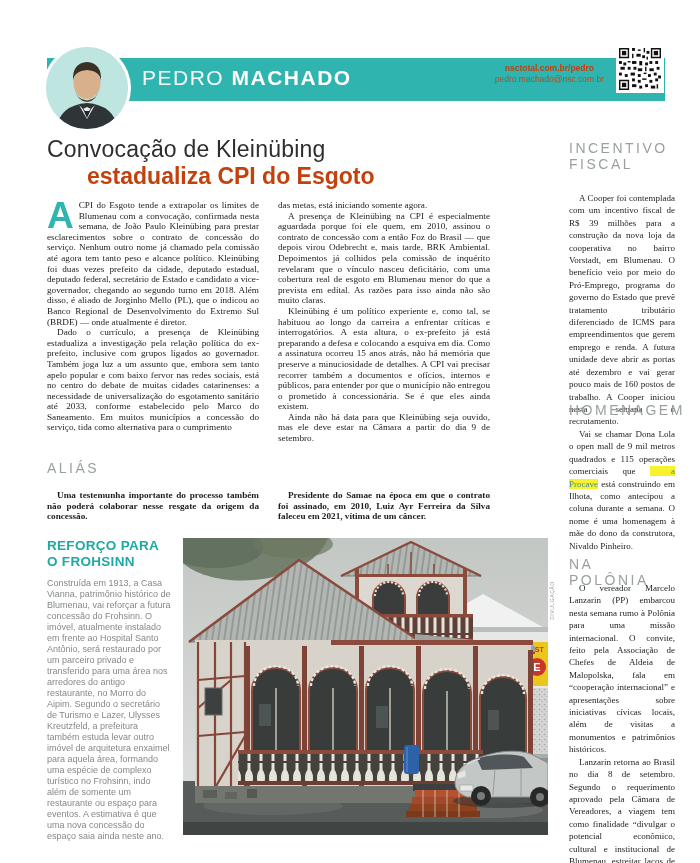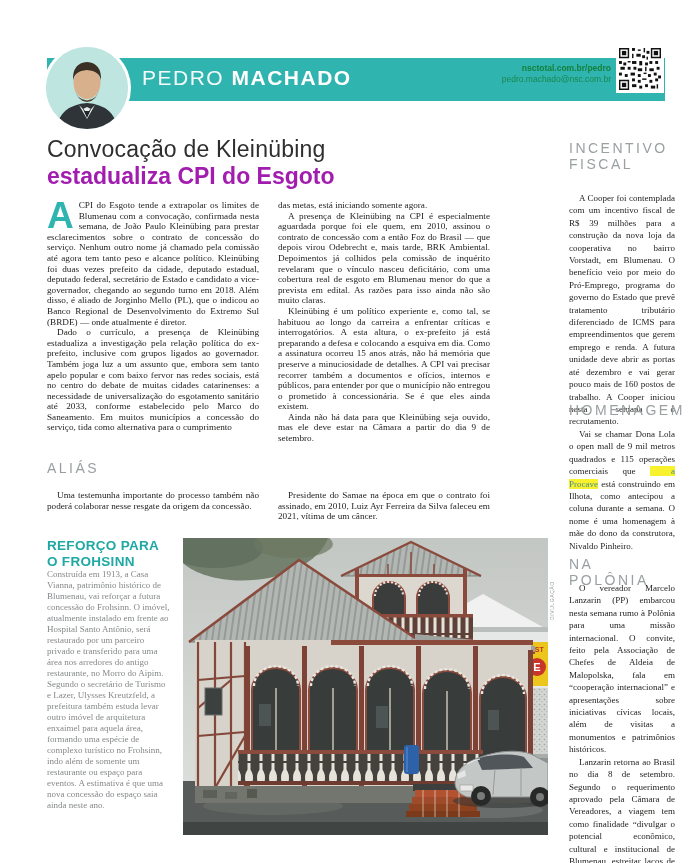--- a/index.html
+++ b/index.html
@@ -14,50 +14,50 @@
   html,body{background:#fff;}
   body{font-family:"Liberation Serif",serif;color:var(--ink);}
   .page{position:relative;width:700px;height:863px;background:#ffffff;overflow:hidden;}
 
   
   .banner{position:absolute;left:47px;top:58px;width:618px;height:43px;background:var(--teal);}
   .avatar{position:absolute;left:46px;top:47px;width:82px;height:82px;border-radius:50%;overflow:hidden;background:#bfe5e1;box-shadow:0 0 0 3px #fff;}
   .author{position:absolute;left:142px;top:66px;font-family:"Liberation Sans",sans-serif;color:#fff;font-size:21px;letter-spacing:1.5px;white-space:nowrap;}
   .author .first{font-weight:400;opacity:.95;}
   .author .last{font-weight:800;}
-  .contact{position:absolute;right:89px;top:63px;text-align:right;color:#15803d;font-family:"Liberation Sans",sans-serif;line-height:11px;}
+  .contact{position:absolute;right:96px;top:63px;text-align:center;color:#c2410c;font-family:"Liberation Sans",sans-serif;line-height:11px;}
   .contact .url{font-size:8.5px;font-weight:700;}
   .contact .email{font-size:8.5px;opacity:.85;}
   .qr{position:absolute;right:36px;top:45px;width:48px;height:48px;background:#fff;padding:3px;}
   .qr svg{display:block;width:100%;height:100%;}
 
   
   .headline{position:absolute;left:47px;top:136px;font-family:"Liberation Sans",sans-serif;font-size:23px;line-height:27px;color:#2e2e2e;}
   .headline .l1{font-weight:400;letter-spacing:.2px;}
-  .headline .l2{font-weight:800;color:#a21caf;}
+  .headline .l2{font-weight:800;color:#c2410c;margin-left:40px;}
 
   
   .article{position:absolute;left:47px;top:200px;width:443px;display:flex;gap:19px;}
   .article .col{width:212px;font-size:9.2px;line-height:10.6px;text-align:justify;hyphens:auto;}
   .article p{margin:0;}
   .article p.indent{text-indent:10px;}
   .dropcap{float:left;font-family:"Liberation Sans",sans-serif;font-weight:800;font-size:37px;line-height:30px;color:var(--teal);margin:1px 5px 0 0;}
 
   
   .kicker{font-family:"Liberation Sans",sans-serif;font-weight:400;font-size:14px;line-height:16px;letter-spacing:2.5px;color:var(--gray-head);}
 
   
   .alias-title{position:absolute;left:47px;top:460px;}
   .alias-row{position:absolute;left:47px;top:490px;width:443px;display:flex;gap:19px;}
-  .alias-row p{width:212px;font-size:9.2px;line-height:10.6px;text-align:justify;text-indent:10px;}
+  .alias-row p{width:212px;font-size:9.2px;line-height:10.6px;text-align:justify;text-indent:10px;font-weight:bold;}
 
   
   .frohsinn{position:absolute;left:47px;top:538px;width:124px;}
   .frohsinn h3{font-family:"Liberation Sans",sans-serif;font-weight:800;font-size:13.5px;line-height:15.5px;color:var(--teal-dark);letter-spacing:.3px;}
-  .frohsinn p{font-family:Liberation Serif, serif;font-size:9px;line-height:11px;color:var(--gray-sans);}
+  .frohsinn p{margin-top:9px;font-family:Liberation Sans, sans-serif;font-size:9px;line-height:11px;color:var(--gray-sans);}
 
   
   .photo{position:absolute;left:183px;top:538px;width:365px;height:297px;overflow:hidden;}
   .photo svg{display:block;width:100%;height:100%;}
   .credit{position:absolute;left:549px;top:540px;height:80px;writing-mode:vertical-rl;transform:rotate(180deg);font-family:"Liberation Sans",sans-serif;font-size:5px;letter-spacing:.6px;color:#9b9b9b;}
 
   
   .sidebar{position:absolute;left:557px;top:0;width:106px;height:863px;}
   .sb-block{position:absolute;left:12px;width:106px;}
   .sb-body{font-size:9px;line-height:12.4px;text-align:justify;hyphens:auto;}

